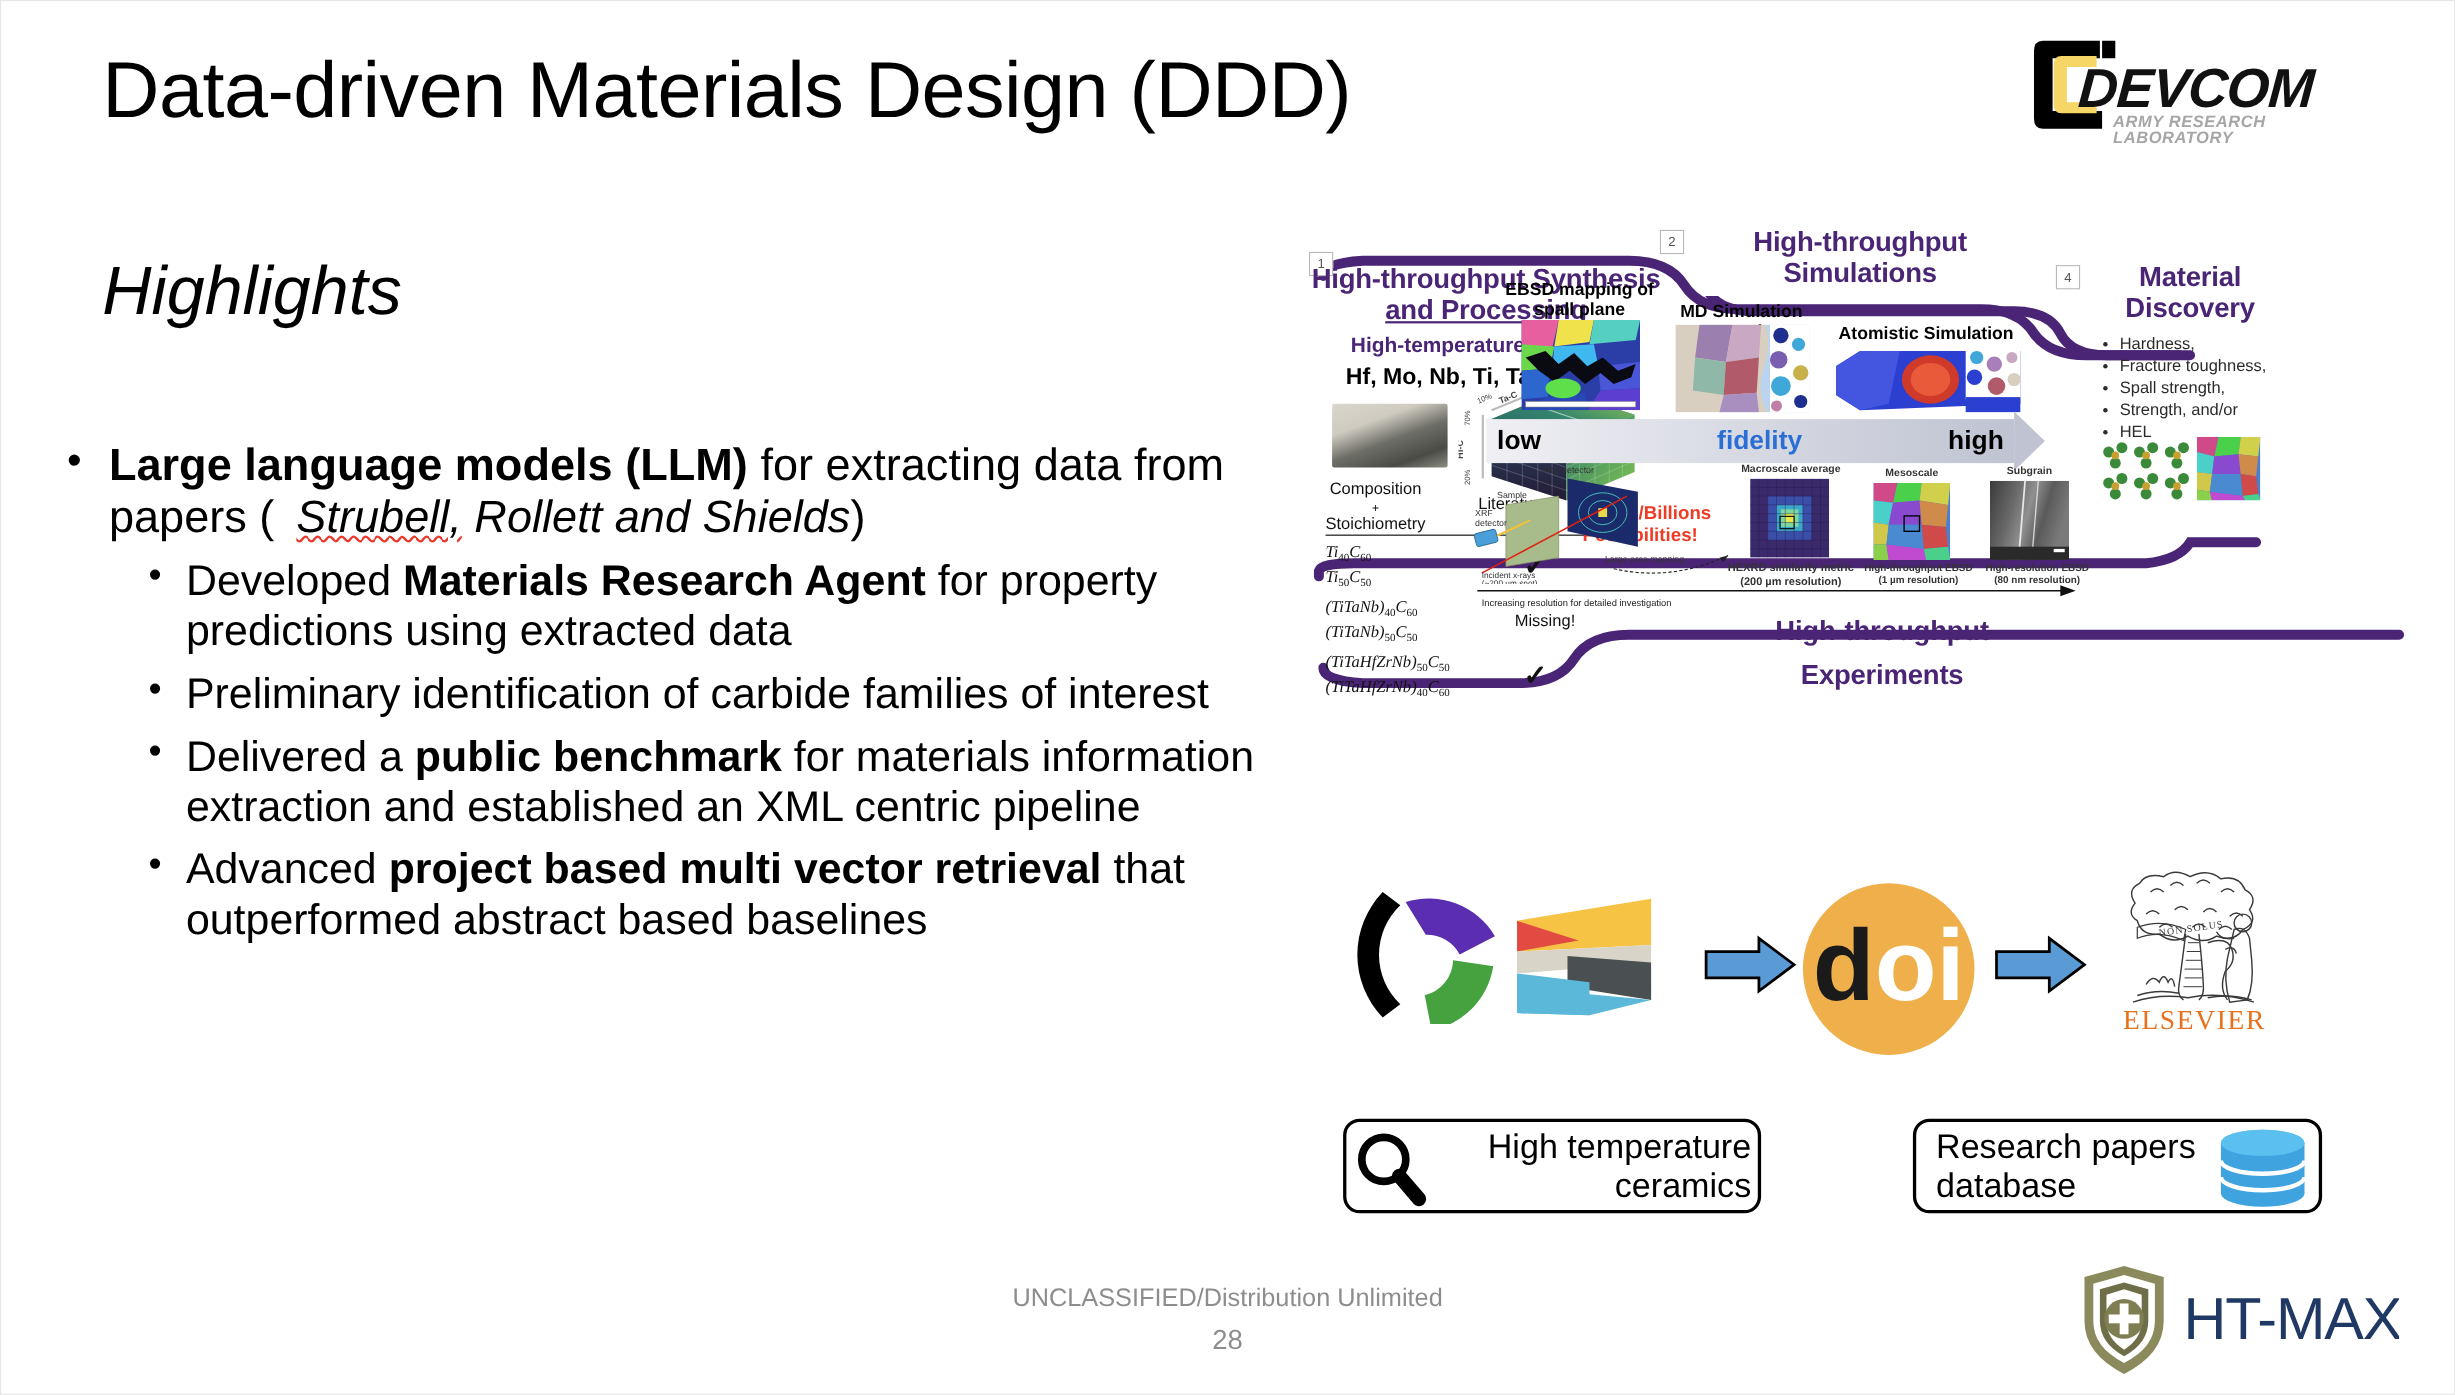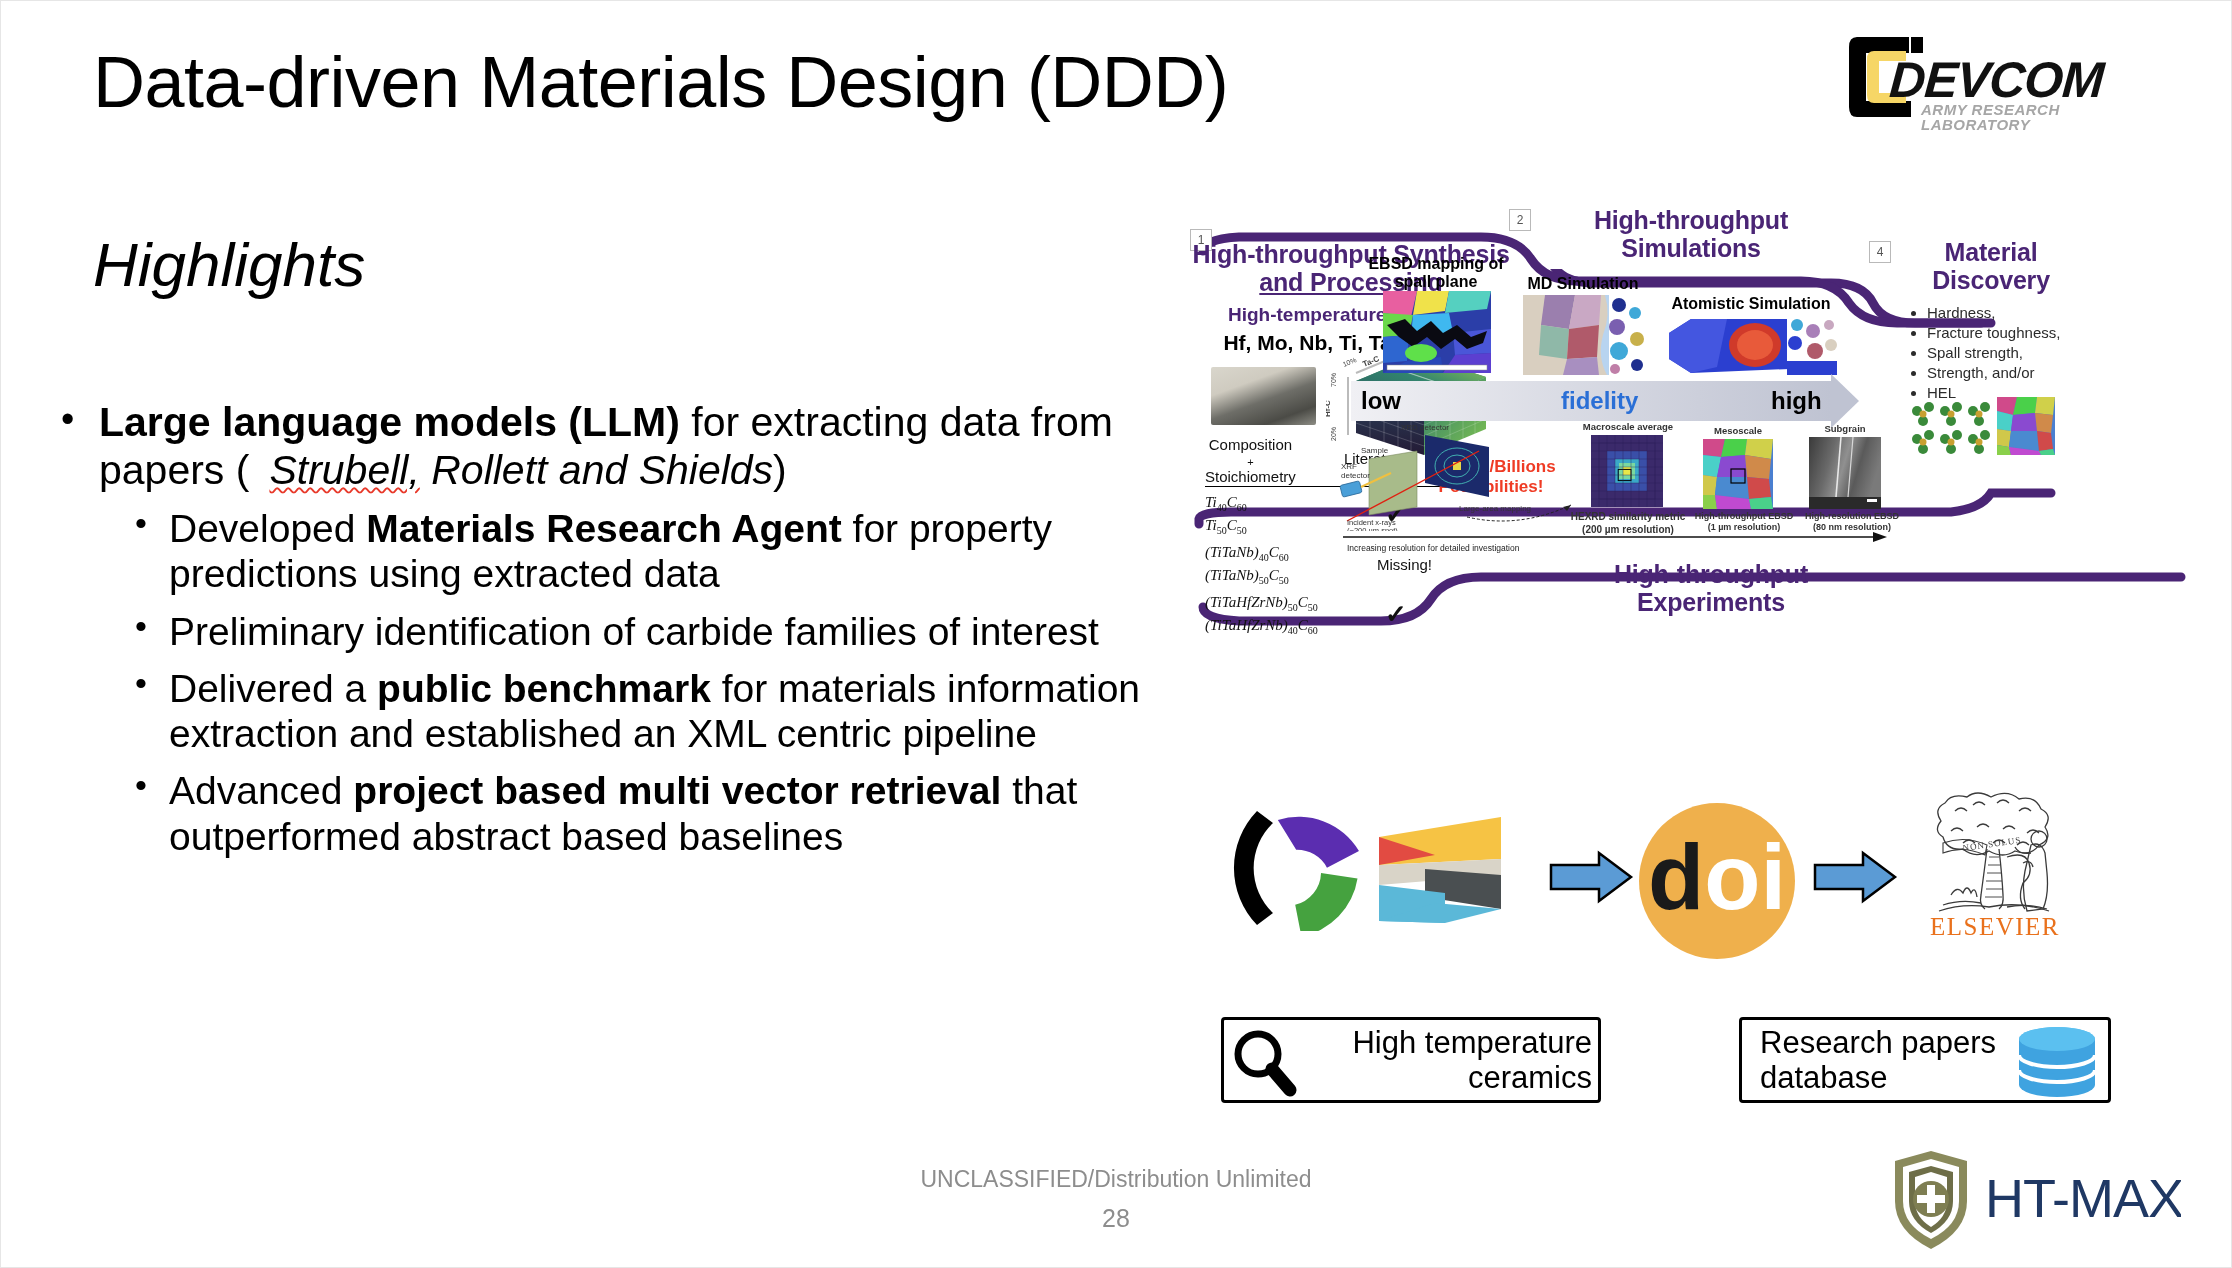--- a/index.html
+++ b/index.html
@@ -77,21 +77,21 @@
   .fid-mid{position:absolute;font-size:24px;font-weight:bold;color:#2a6fd6;}
   .fid-high{position:absolute;font-size:24px;font-weight:bold;color:#000;}
   .tinylbl{position:absolute;font-size:9px;color:#333;text-align:center;line-height:1.25;}
   .tinylbl.b{font-weight:bold;}
   .md-bullets{position:absolute;font-size:15px;color:#2b2b2b;line-height:1.33;}
   .md-bullets li{margin:0;}
   .md-bullets ul{margin:0;padding-left:20px;}
   
   .pipeline{position:absolute;left:1230px;top:800px;width:980px;height:200px;}
   .box{
-    position:absolute;border:3px solid #000;border-radius:4px;background:#fff;
+    position:absolute;border:3px solid #000;border-radius:15px;background:#fff;
     box-sizing:border-box;
   }
   .boxtxt{position:absolute;font-size:31px;color:#000;line-height:1.12;}
   
   .footer{
     position:absolute;left:0;top:1165px;width:100%;text-align:center;
     font-size:23px;color:#8d8d8d;
   }
   .pagenum{
     position:absolute;left:0;top:1203px;width:100%;text-align:center;
@@ -454,21 +454,21 @@
       <span>(80 nm resolution)</span>
     </div>
 
     <svg width="560" height="26" style="position:absolute;left:150px;top:262px;">
       <line x1="2" y1="6" x2="536" y2="6" stroke="#111" stroke-width="1.4"></line>
       <polygon points="546,6 532,1 532,11" fill="#111"></polygon>
       <text x="6" y="20" font-size="8.5" fill="#222">Increasing resolution for detailed investigation</text>
     </svg>
 
     <div class="dg-head" style="left:400px;top:292px;width:240px;font-size:25px;">High-throughput</div>
-    <div class="dg-head" style="left:400px;top:320px;width:240px;font-size:25px;">Experiments</div>
+    <div class="dg-head" style="left:400px;top:332px;width:240px;font-size:25px;">Experiments</div>
 
     <div class="dg-head" style="left:700px;top:-30px;width:200px;font-size:25px;">Material</div>
     <div class="dg-head" style="left:700px;top:-2px;width:200px;font-size:25px;">Discovery</div>
 
     <div class="md-bullets" style="left:716px;top:34px;width:240px;">
       <ul>
         <li>Hardness,</li>
         <li>Fracture toughness,</li>
         <li>Spall strength,</li>
         <li>Strength, and/or</li>

